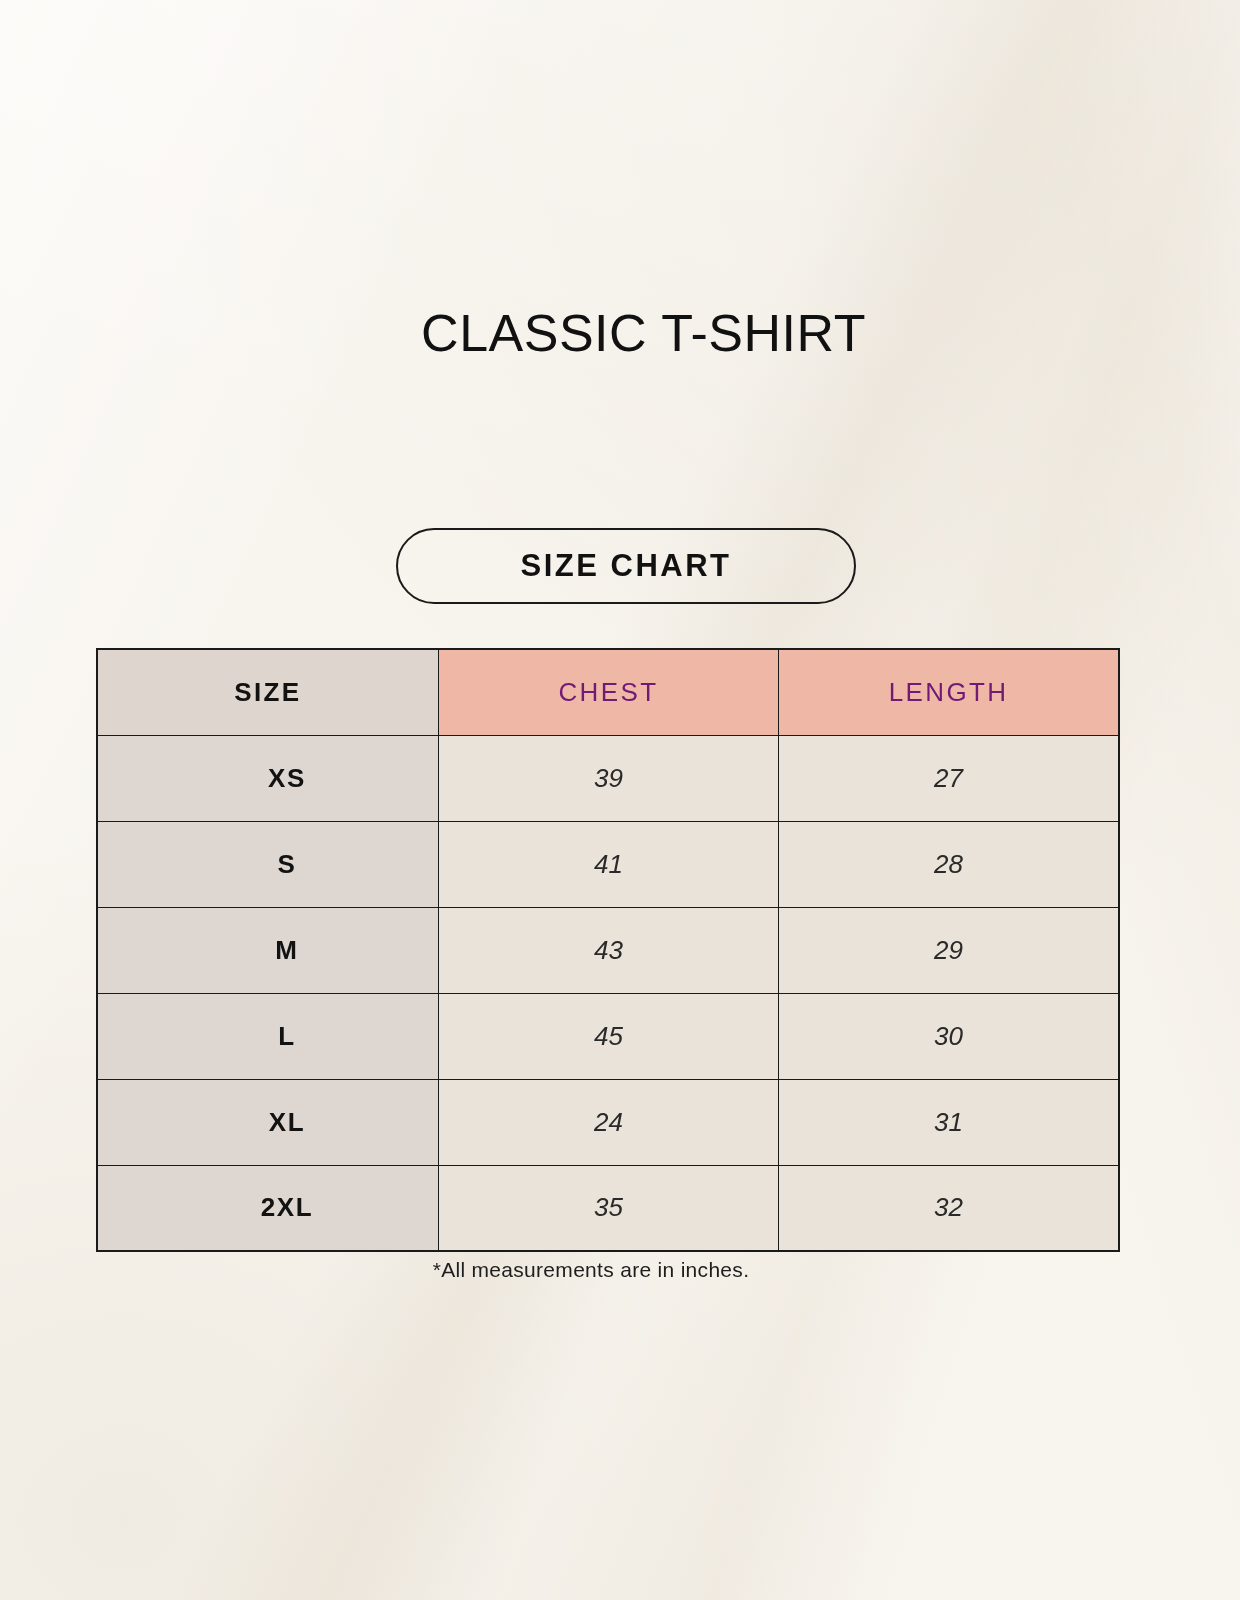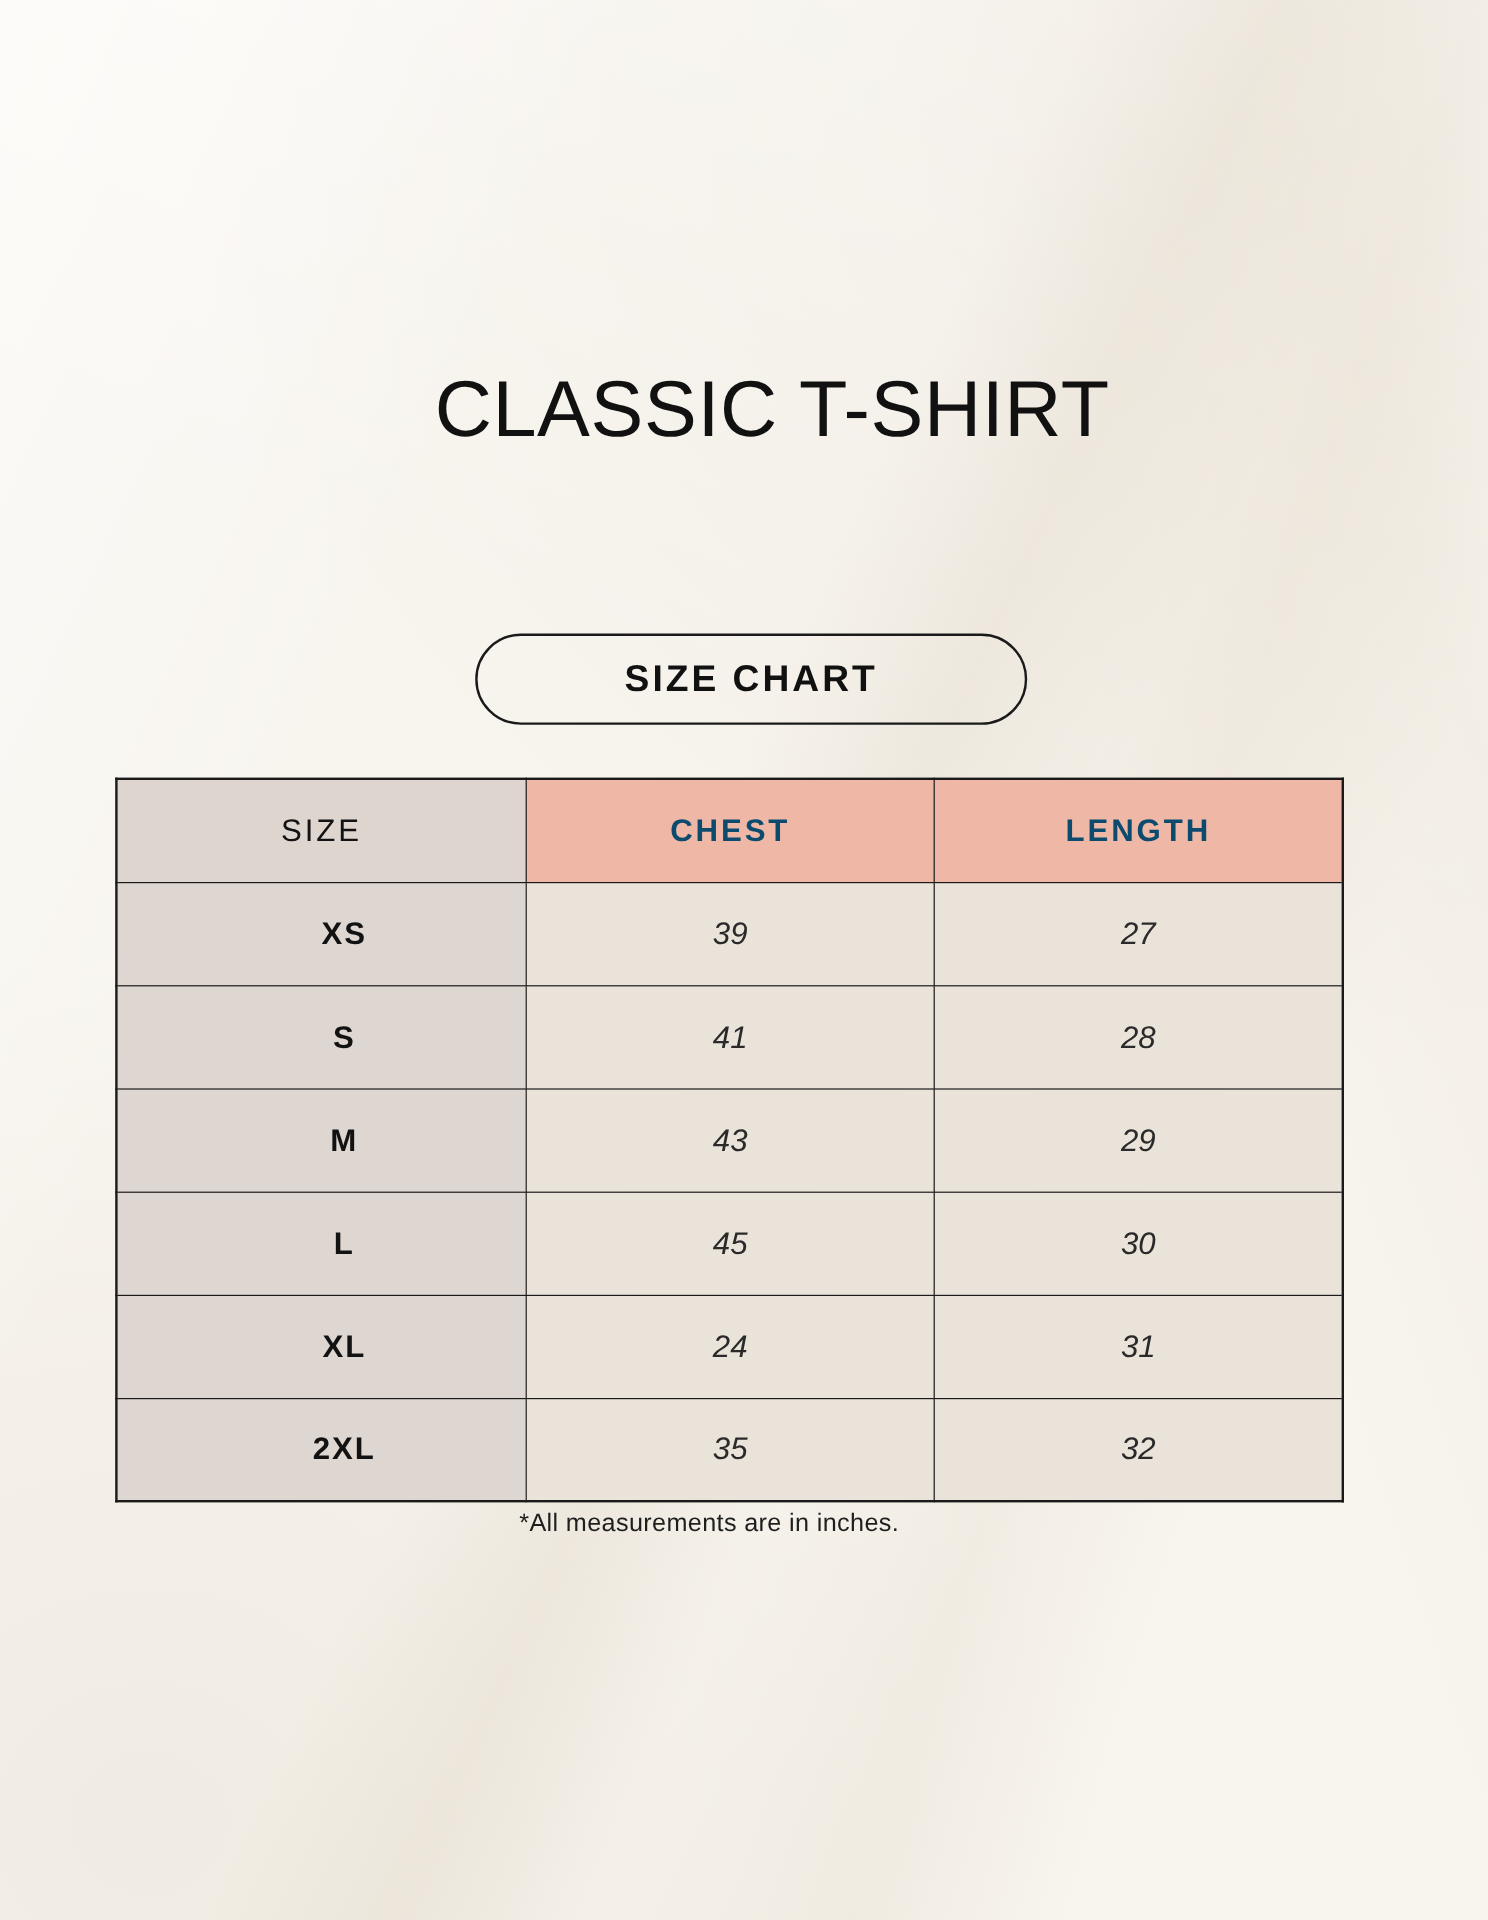--- a/index.html
+++ b/index.html
@@ -53,21 +53,21 @@
   .title-line {
     font-size: 82px;
     line-height: 0.92;
     letter-spacing: 0.5px;
     font-weight: 400;
     color: #111111;
     font-family: "Liberation Sans", sans-serif;
     white-space: nowrap;
   }
   .title-line.l1 { font-size: 80px; }
-  .title-line.l2 { font-size: 66px; margin-top: 14px; padding-left: 47px; }
+  .title-line.l2 { font-size: 52px; margin-top: 14px; padding-left: 47px; }
 
   .pill-wrap {
     position: absolute;
     left: 0;
     right: 0;
     top: 528px;
     display: flex;
     justify-content: center;
     padding-left: 12px;
   }
@@ -107,30 +107,30 @@
   table.size-table td {
     border: 1.6px solid #1a1a1a;
     text-align: center;
     vertical-align: middle;
     height: 86px;
     box-sizing: border-box;
   }
   th.head-size {
     background: #ded5cf;
     font-size: 26px;
-    font-weight: 400;
+    font-weight: 700;
     letter-spacing: 2.4px;
     color: #121212;
   }
   th.head-accent {
     background: #efb8a6;
     font-size: 26px;
-    font-weight: 700;
+    font-weight: 400;
     letter-spacing: 2.4px;
-    color: #0c4a6e;
+    color: #701a75;
   }
   td.cell-size {
     background: #ded6d0;
     font-size: 26px;
     font-weight: 700;
     letter-spacing: 1.6px;
     color: #121212;
     padding-left: 39px;
   }
   td.cell-val {

